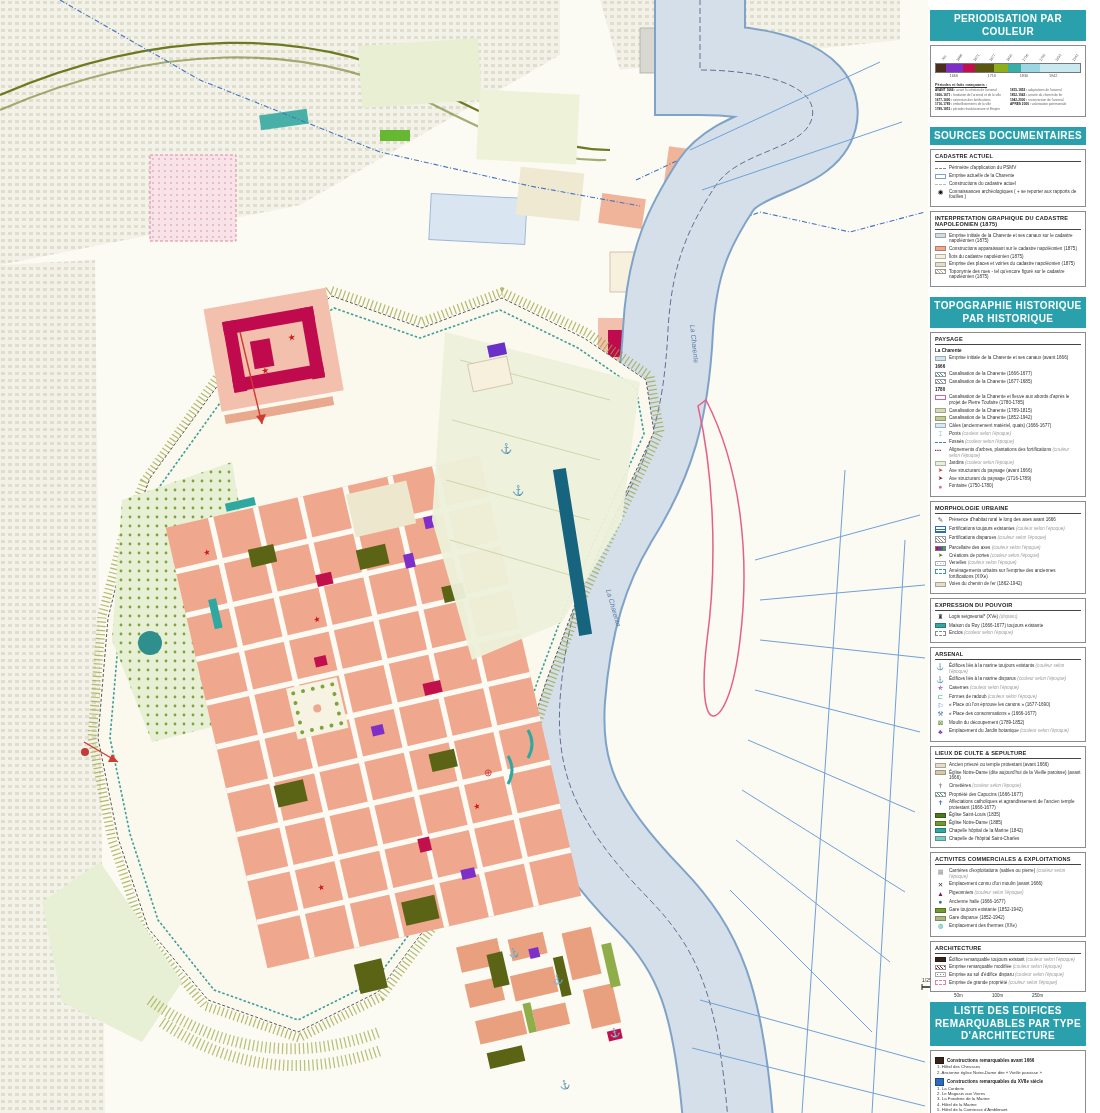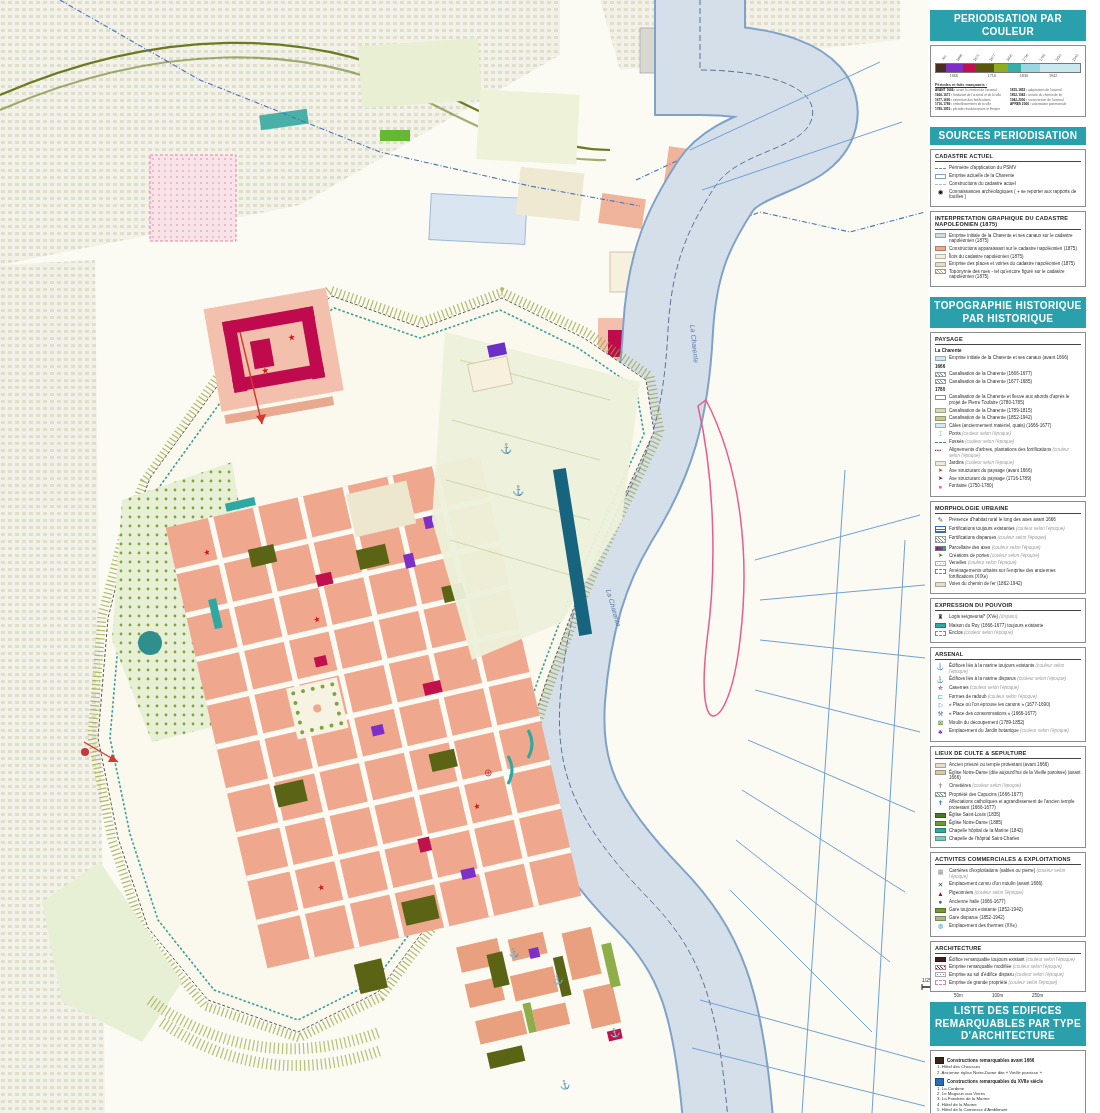--- a/index.html
+++ b/index.html
@@ -367,21 +367,21 @@
           <div id="per-fr">
             <p><b>1815-1852 : </b>adaptations de l'arsenal</p>
             <p><b>1852-1942 : </b>arrivée du chemin de fer</p>
             <p><b>1942-2000 : </b>reconversion de l'arsenal</p>
             <p><b>APRES 2000 : </b>valorisation patrimoniale</p>
           </div>
     </div>
   </div>
 
   <div id="legend-blocks">
-        <div class="lg-header">SOURCES PERIODISATION</div>
+        <div class="lg-header">SOURCES DOCUMENTAIRES</div>
         <div class="lg-box">
           <div class="lg-sec-title">CADASTRE ACTUEL</div>
           <div class="lg-item">
             <span class="sy sy-lnd" style="border-color: rgb(136, 136, 136);"></span>
             <span class="txt">Périmètre d'application du PSMV</span>
           </div>
           <div class="lg-item">
             <span class="sy sy-ro" style="border-color: rgb(127, 163, 200);"></span>
             <span class="txt">Emprise actuelle de la Charente</span>
           </div>

